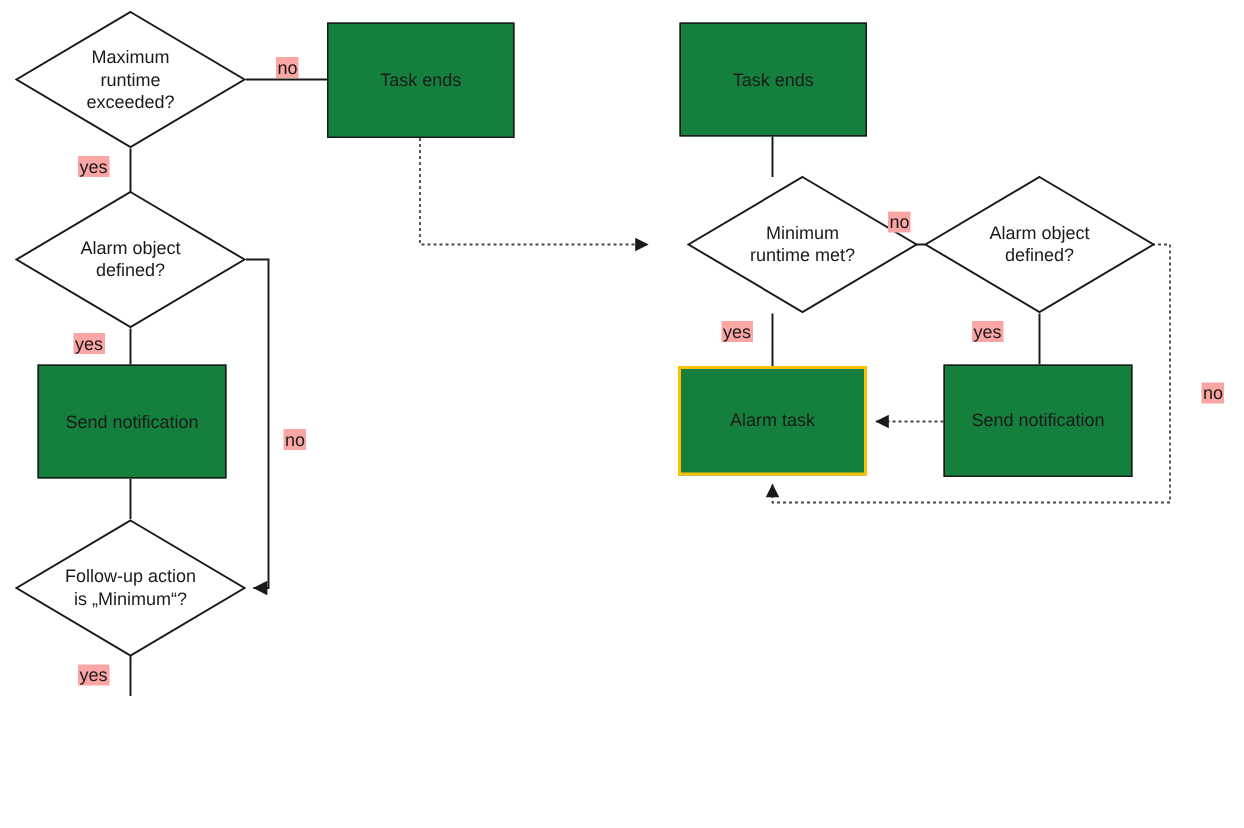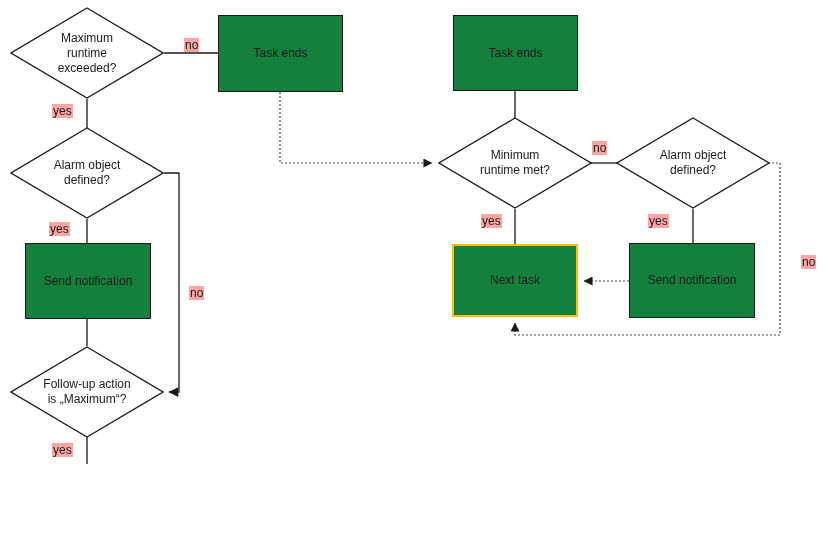--- a/index.html
+++ b/index.html
@@ -124,46 +124,46 @@
 
   <div class="node-box" style="left:25px; top:243px; width:126px; height:76px;">
     <span>Send notification</span>
   </div>
 
   <div class="diamond" style="left:10px; top:346px; width:154px; height:92px;">
     <svg viewBox="0 0 154 92" preserveAspectRatio="none">
       <polygon points="77,1 153,46 77,91 1,46"></polygon>
     </svg>
     <span class="dlabel">Follow-up action
-is „Maximum“?</span>
+is „Minimum“?</span>
   </div>
 
 
   <div class="node-box" style="left:453px; top:15px; width:125px; height:76px;">
     <span>Task ends</span>
   </div>
 
-  <div class="diamond" style="left:438px; top:117px; width:154px; height:92px;">
+  <div class="diamond" style="left:458px; top:117px; width:154px; height:92px;">
     <svg viewBox="0 0 154 92" preserveAspectRatio="none">
       <polygon points="77,1 153,46 77,91 1,46"></polygon>
     </svg>
     <span class="dlabel">Minimum
 runtime met?</span>
   </div>
 
   <div class="diamond" style="left:616px; top:117px; width:154px; height:92px;">
     <svg viewBox="0 0 154 92" preserveAspectRatio="none">
       <polygon points="77,1 153,46 77,91 1,46"></polygon>
     </svg>
     <span class="dlabel">Alarm object
 defined?</span>
   </div>
 
   <div class="node-box highlight" style="left:452px; top:244px; width:126px; height:73px;">
-    <span>Next task</span>
+    <span>Alarm task</span>
   </div>
 
   <div class="node-box" style="left:629px; top:243px; width:126px; height:75px;">
     <span>Send notification</span>
   </div>
 
   <span class="edge-label" style="left:184px; top:38px;">no</span>
   <span class="edge-label" style="left:52px; top:104px;">yes</span>
   <span class="edge-label" style="left:49px; top:222px;">yes</span>
   <span class="edge-label" style="left:189px; top:286px;">no</span>

